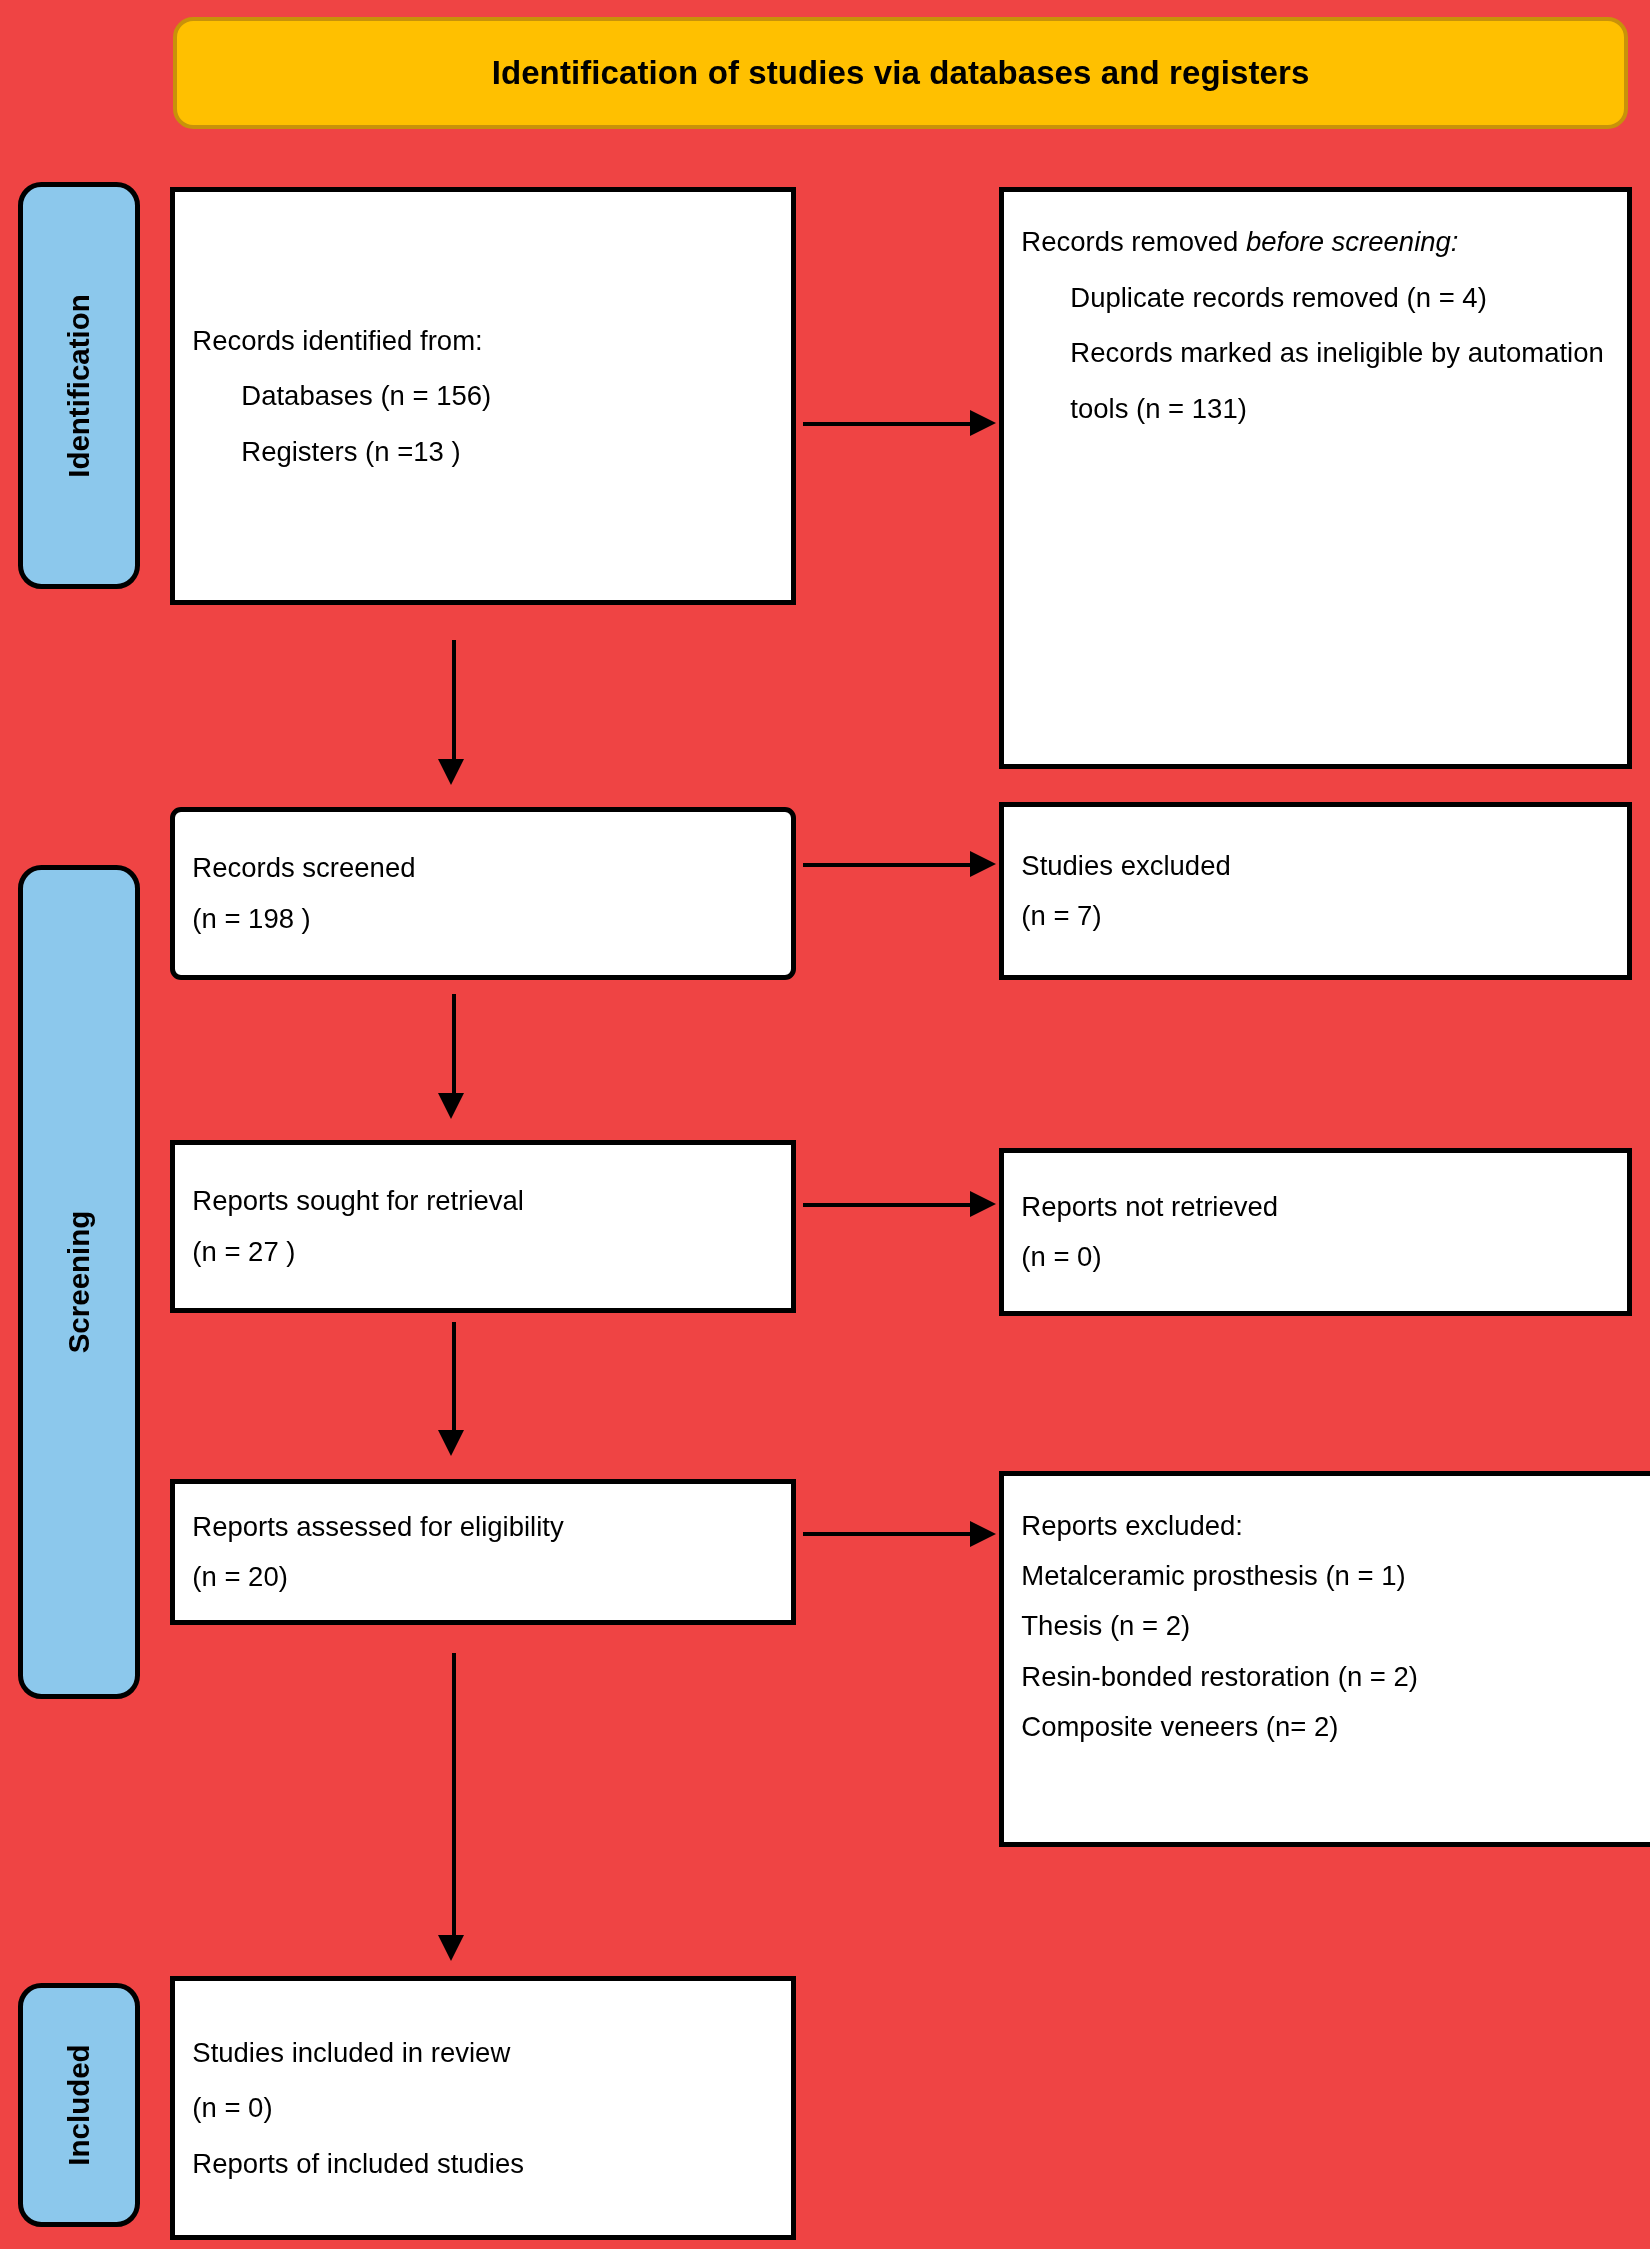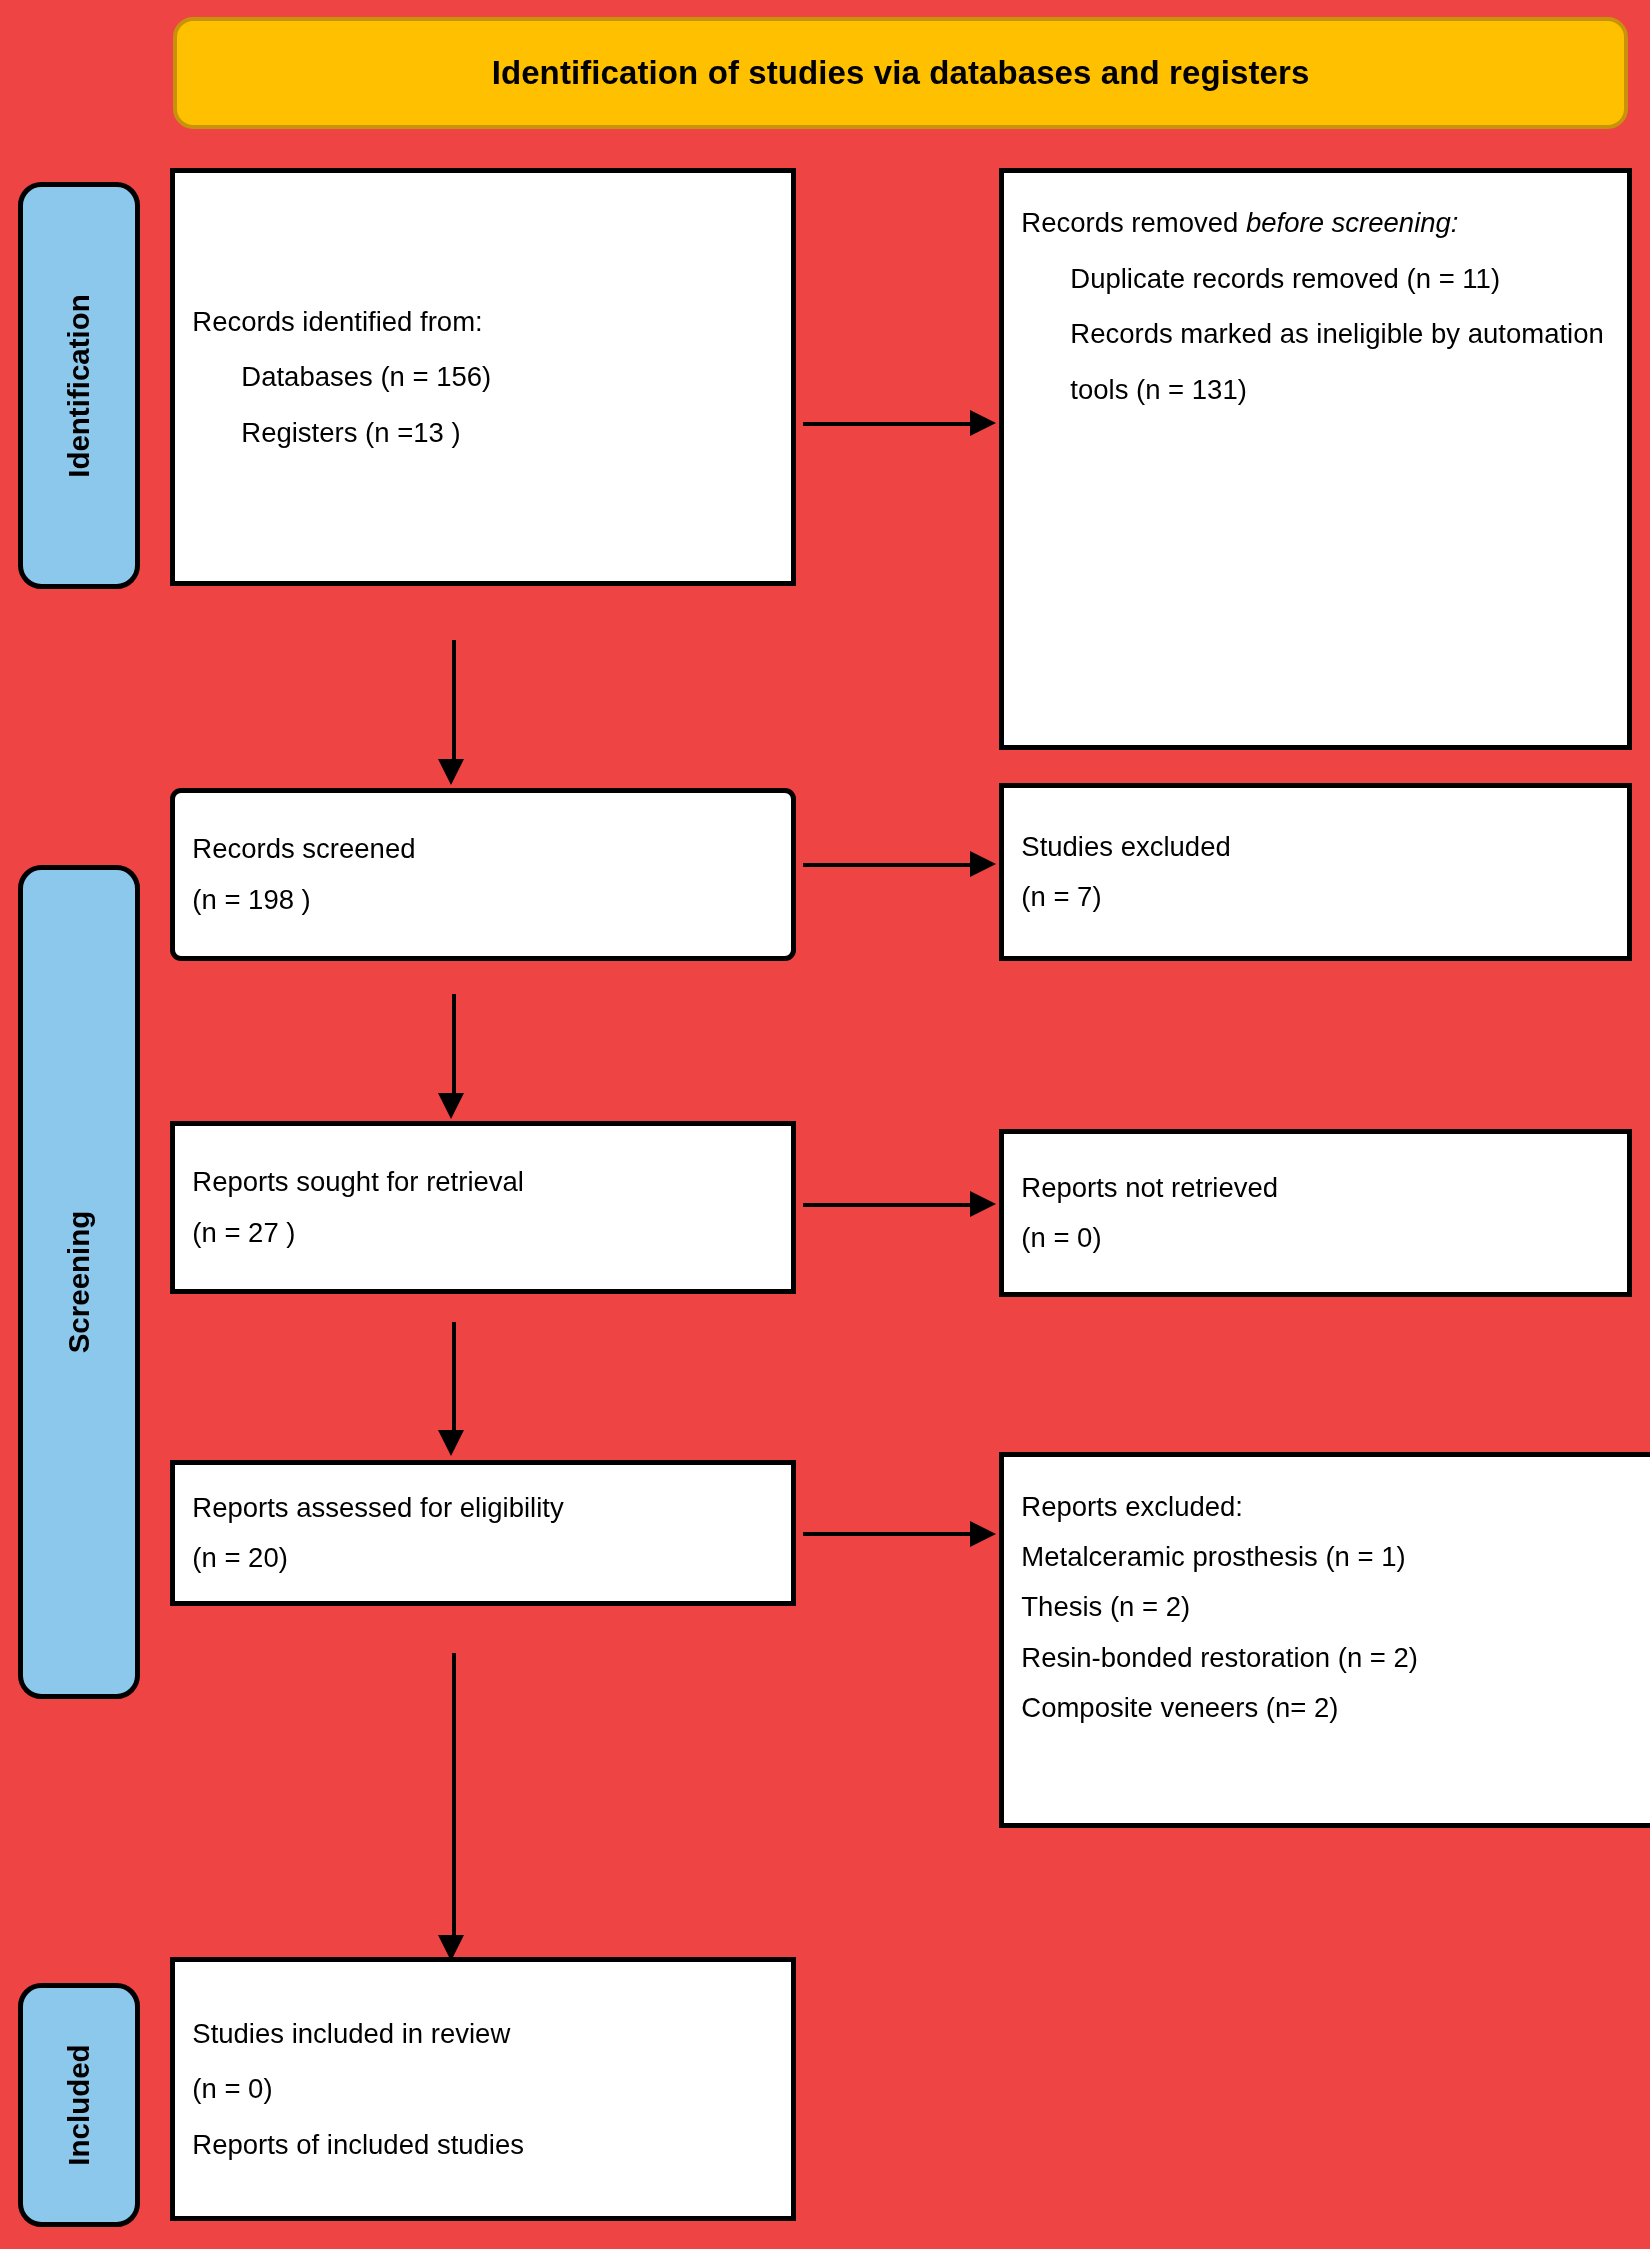--- a/index.html
+++ b/index.html
@@ -60,20 +60,21 @@
   
   .box{
     position:absolute;
     background:#ffffff;
     border:5.1px solid #000;
     box-sizing:border-box;
     padding:15.3px 17.3px;
     display:flex;
     flex-direction:column;
     justify-content:center;
+    margin-top:19px;
   }
   .box p{
     margin:0;
     font-size:27.5px;
     line-height:1.62;
     color:#000;
   }
   .box p.indent{ padding-left:49px; }
   .box.just p{ text-align:justify; text-justify:inter-word; }
   .box.just p.hang{ padding-left:49px; }
@@ -124,21 +125,21 @@
   </div>
 
   <div class="box loose" style="left:170px; top:168px; width:626px; height:418px;">
     <p>Records identified from:</p>
     <p class="indent">Databases (n = 156)</p>
     <p class="indent">Registers (n =13 )</p>
   </div>
 
   <div class="box just loose" style="left:999px; top:168px; width:633px; height:582px; justify-content:flex-start; padding-top:22.4px;">
     <p><span>Records removed </span><span class="ital">before screening</span><span class="ital">:</span></p>
-    <p class="hang">Duplicate records removed (n = 11)</p>
+    <p class="hang">Duplicate records removed (n = 4)</p>
     <p class="hang">Records marked as ineligible by automation tools (n = 131)</p>
   </div>
 
   <div class="hline" style="left:803px; top:422px; width:169px;"></div>
   <div class="arrow-right" style="left:970px; top:410px;"></div>
 
   <div class="vline" style="left:452px; top:640px; height:122px;"></div>
   <div class="arrow-down" style="left:438px; top:759px;"></div>
 
   <div class="box semi" style="left:170px; top:788px; width:626px; height:173px;border-radius:11px;">

